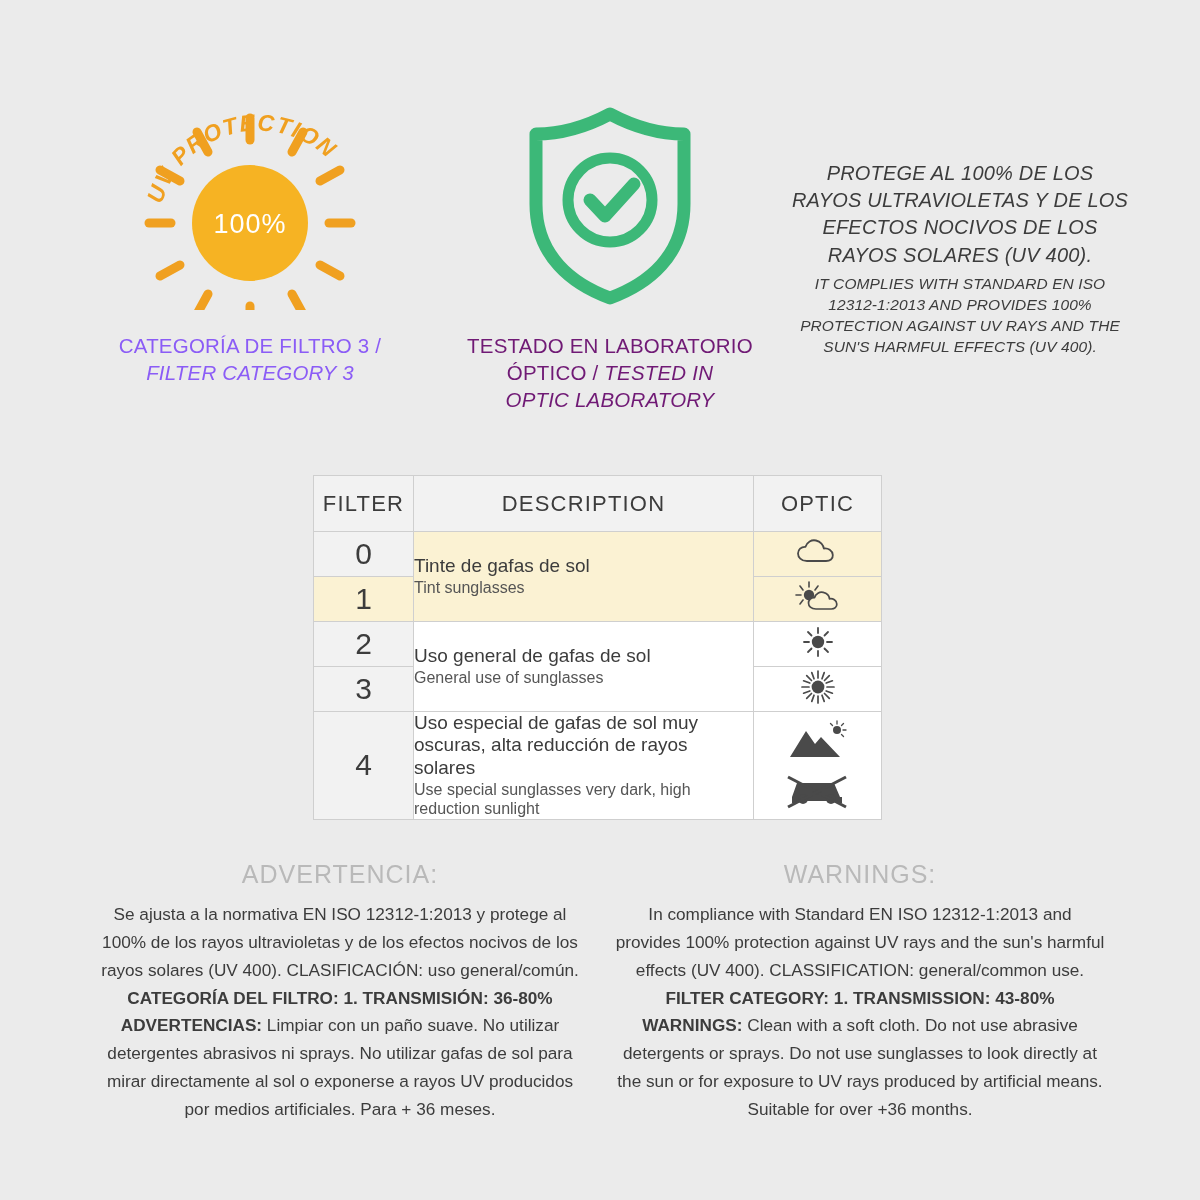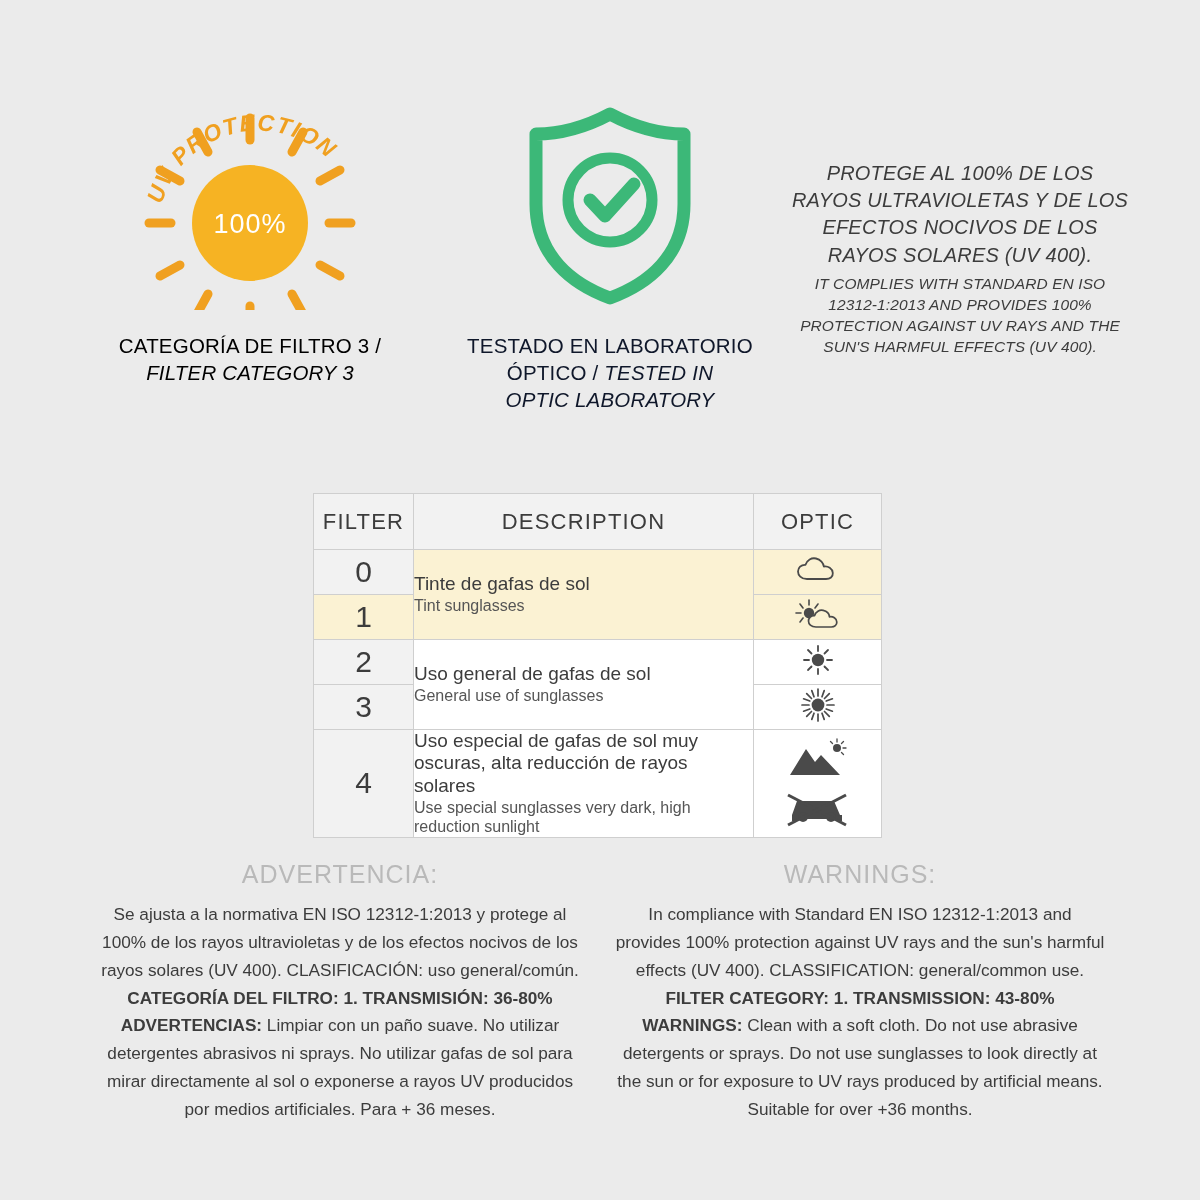--- a/index.html
+++ b/index.html
@@ -54,22 +54,22 @@
     height: 210px;
   }
   .sun-svg { display: block; }
   .caption {
     margin-top: 22px;
     text-align: center;
     line-height: 1.32;
     font-size: 20.5px;
     letter-spacing: 0.2px;
   }
-  .caption.orange { color: #000000; }
-  .caption.green { color: #0f172a; }
+  .caption.orange { color: #8b5cf6; }
+  .caption.green { color: #701a75; }
   .caption .it { font-style: italic; }
 
   
   .prot-main {
     text-align: center;
     font-size: 20px;
     line-height: 1.36;
     color: #3c3c3c;
     letter-spacing: 0.2px;
     font-style: italic;
@@ -81,21 +81,21 @@
     font-style: italic;
     color: #3c3c3c;
     margin-top: 4px;
     letter-spacing: 0.1px;
   }
 
   
   .table-wrap {
     position: absolute;
     left: 313px;
-    top: 493px;
+    top: 475px;
     width: 568px;
   }
   table.filter-table {
     border-collapse: collapse;
     width: 100%;
     table-layout: fixed;
   }
   table.filter-table th,
   table.filter-table td {
     border: 1px solid #cfcfcf;

